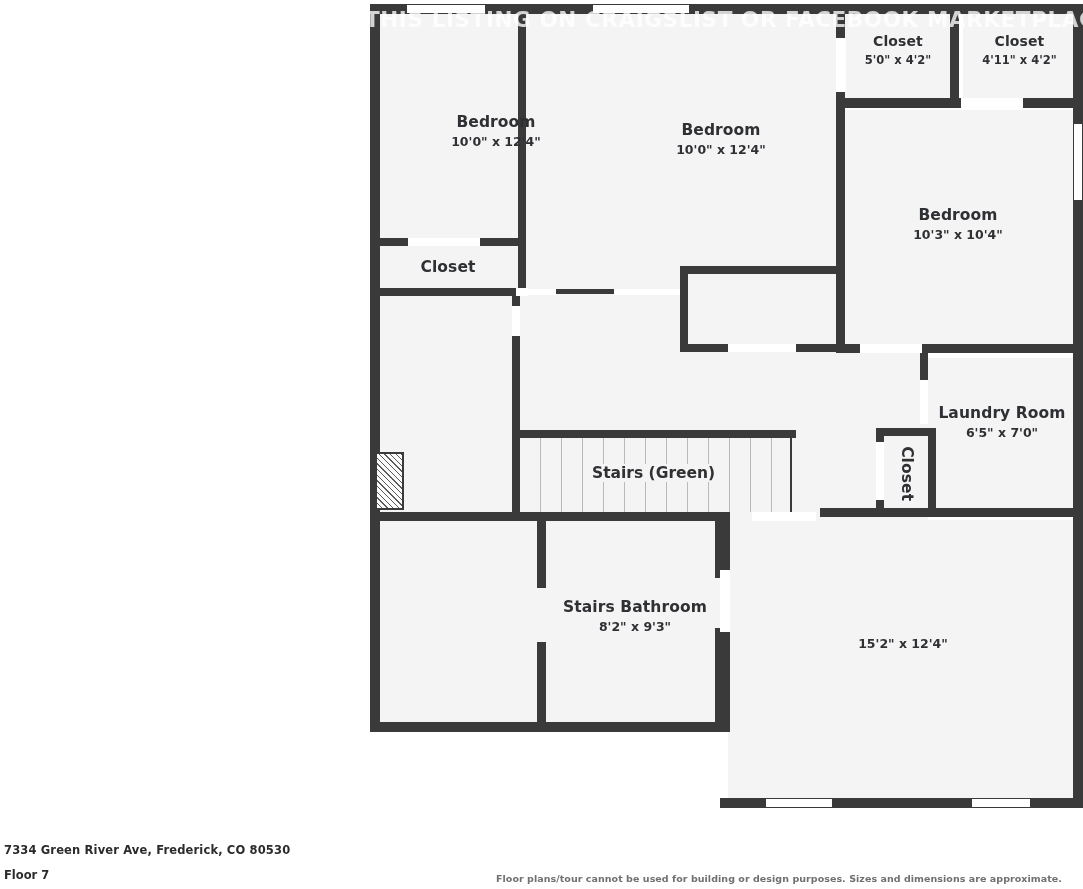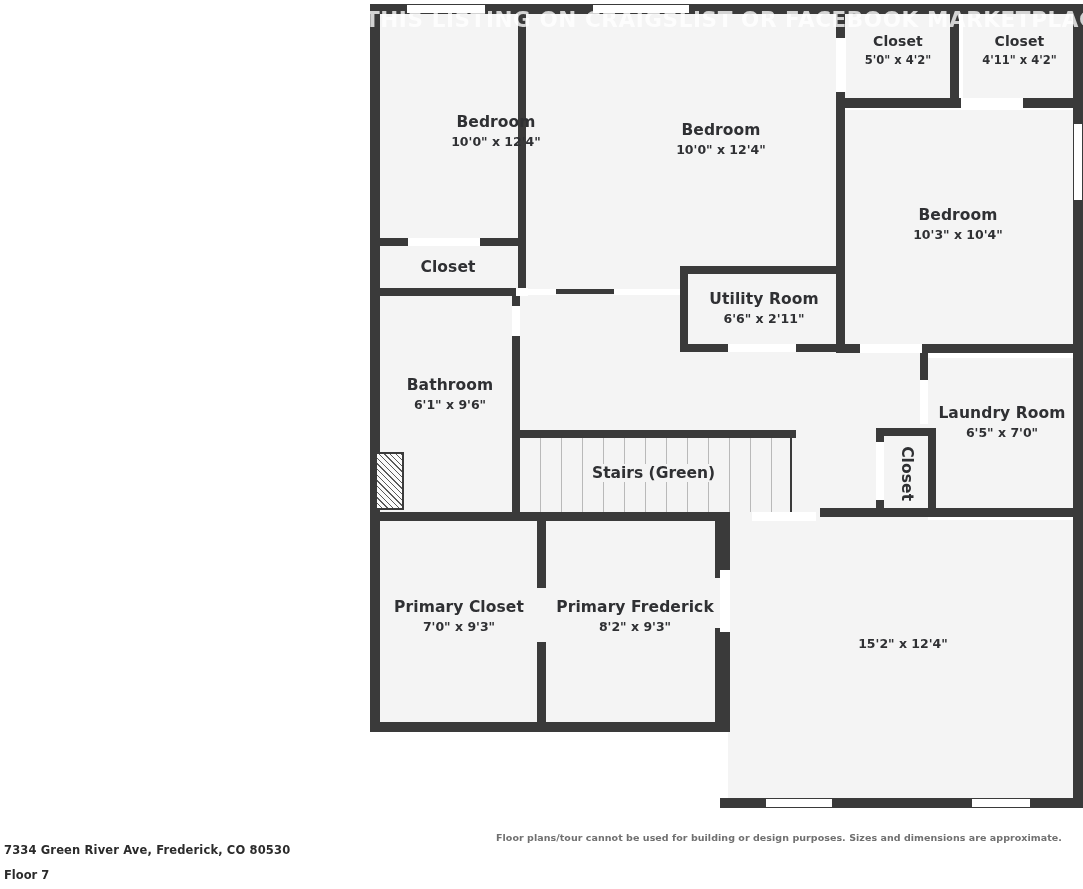--- a/index.html
+++ b/index.html
@@ -153,21 +153,21 @@
     position: absolute;
     left: 4px;
     top: 868px;
     font-size: 11.5px;
     font-weight: bold;
     color: #2b2b2b;
   }
   .footer-disclaimer {
     position: absolute;
     left: 496px;
-    top: 832px;
+    top: 873px;
     font-size: 9.5px;
     font-weight: bold;
     color: #707070;
     letter-spacing: 0.05px;
   }
 </style>
 </head>
 <body>
 
 <div id="floorplan-canvas">
@@ -304,42 +304,30 @@
   </div>
 
   <div class="room-label" style="left:380px; top:258px; width:136px;">
     <span class="name">Closet</span>
   </div>
 
   <div class="room-label vertical" style="left:864px; top:464px; width:84px;">
     <span class="name">Closet</span>
   </div>
 
-  <div class="room-label" style="left:686px; top:290px; width:156px;">
-    <span class="name">Utility Room</span>
-    <span class="dim">6'6" x 2'11"</span>
-  </div>
-
-  <div class="room-label" style="left:378px; top:376px; width:144px;">
-    <span class="name">Bathroom</span>
-    <span class="dim">6'1" x 9'6"</span>
-  </div>
+
 
   <div class="room-label" style="left:900px; top:404px; width:204px;">
     <span class="name">Laundry Room</span>
     <span class="dim">6'5" x 7'0"</span>
   </div>
 
-  <div class="room-label" style="left:381px; top:598px; width:156px;">
-    <span class="name">Primary Closet</span>
-    <span class="dim">7'0" x 9'3"</span>
-  </div>
 
   <div class="room-label" style="left:546px; top:598px; width:178px;">
-    <span class="name">Primary Frederick</span>
+    <span class="name">Stairs Bathroom</span>
     <span class="dim">8'2" x 9'3"</span>
   </div>
 
   <div class="room-label" style="left:790px; top:634px; width:226px;">
     <span class="dim">15'2" x 12'4"</span>
   </div>
 
   <div class="watermark">
     <span>THIS LISTING ON CRAIGSLIST OR FACEBOOK MARKETPLACE</span>
   </div>

